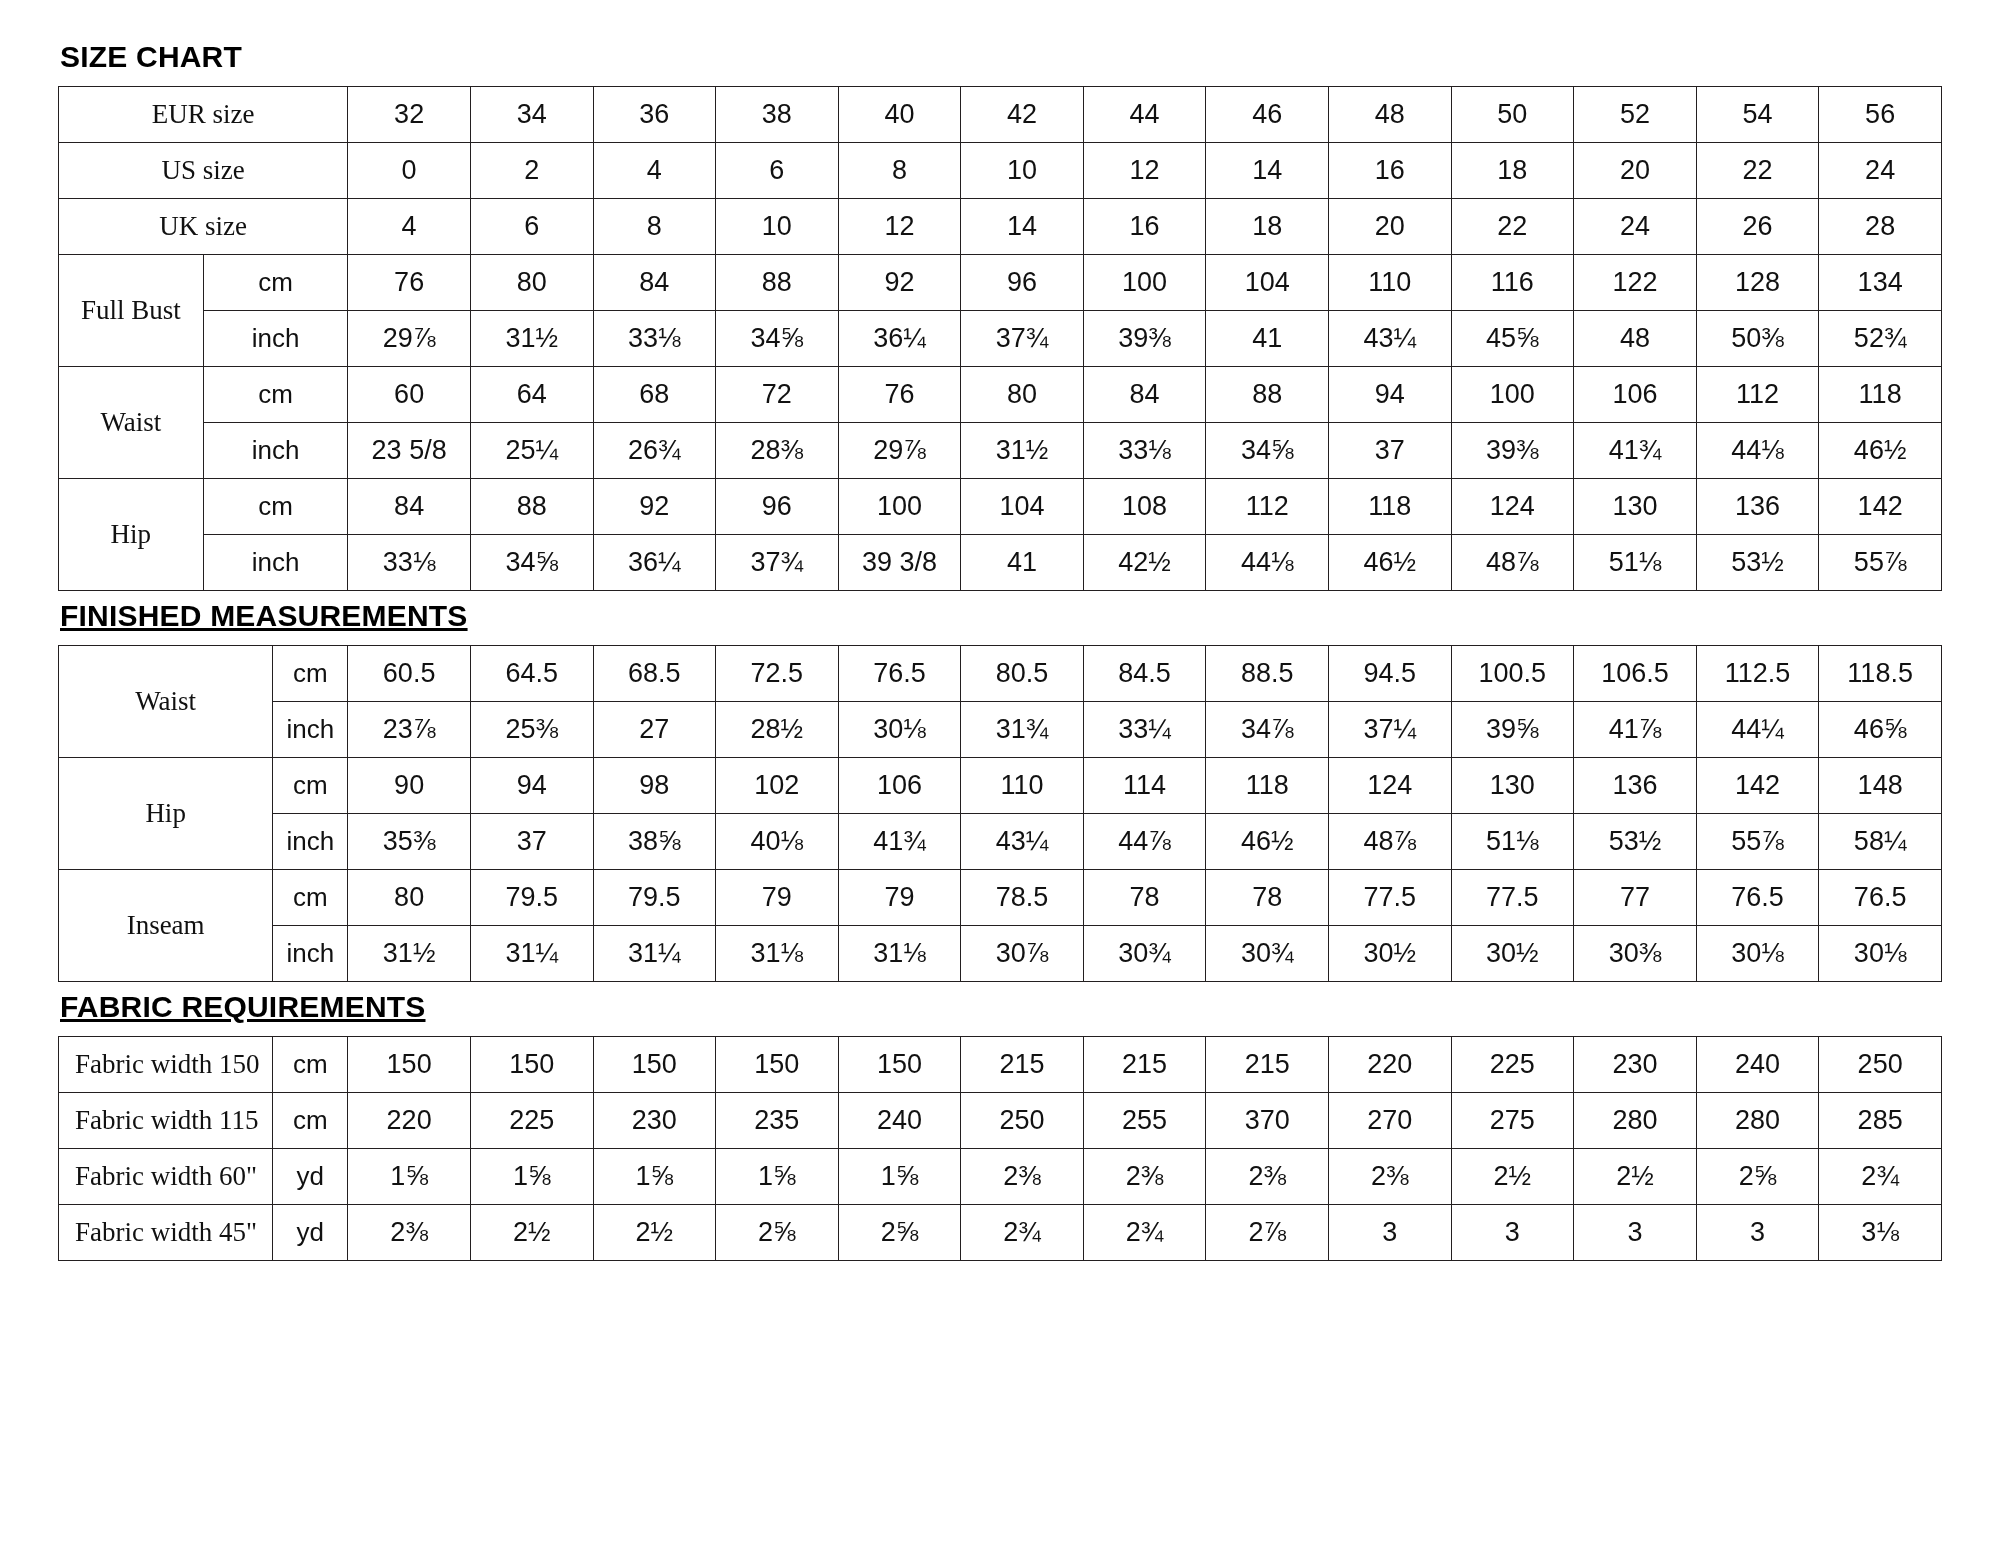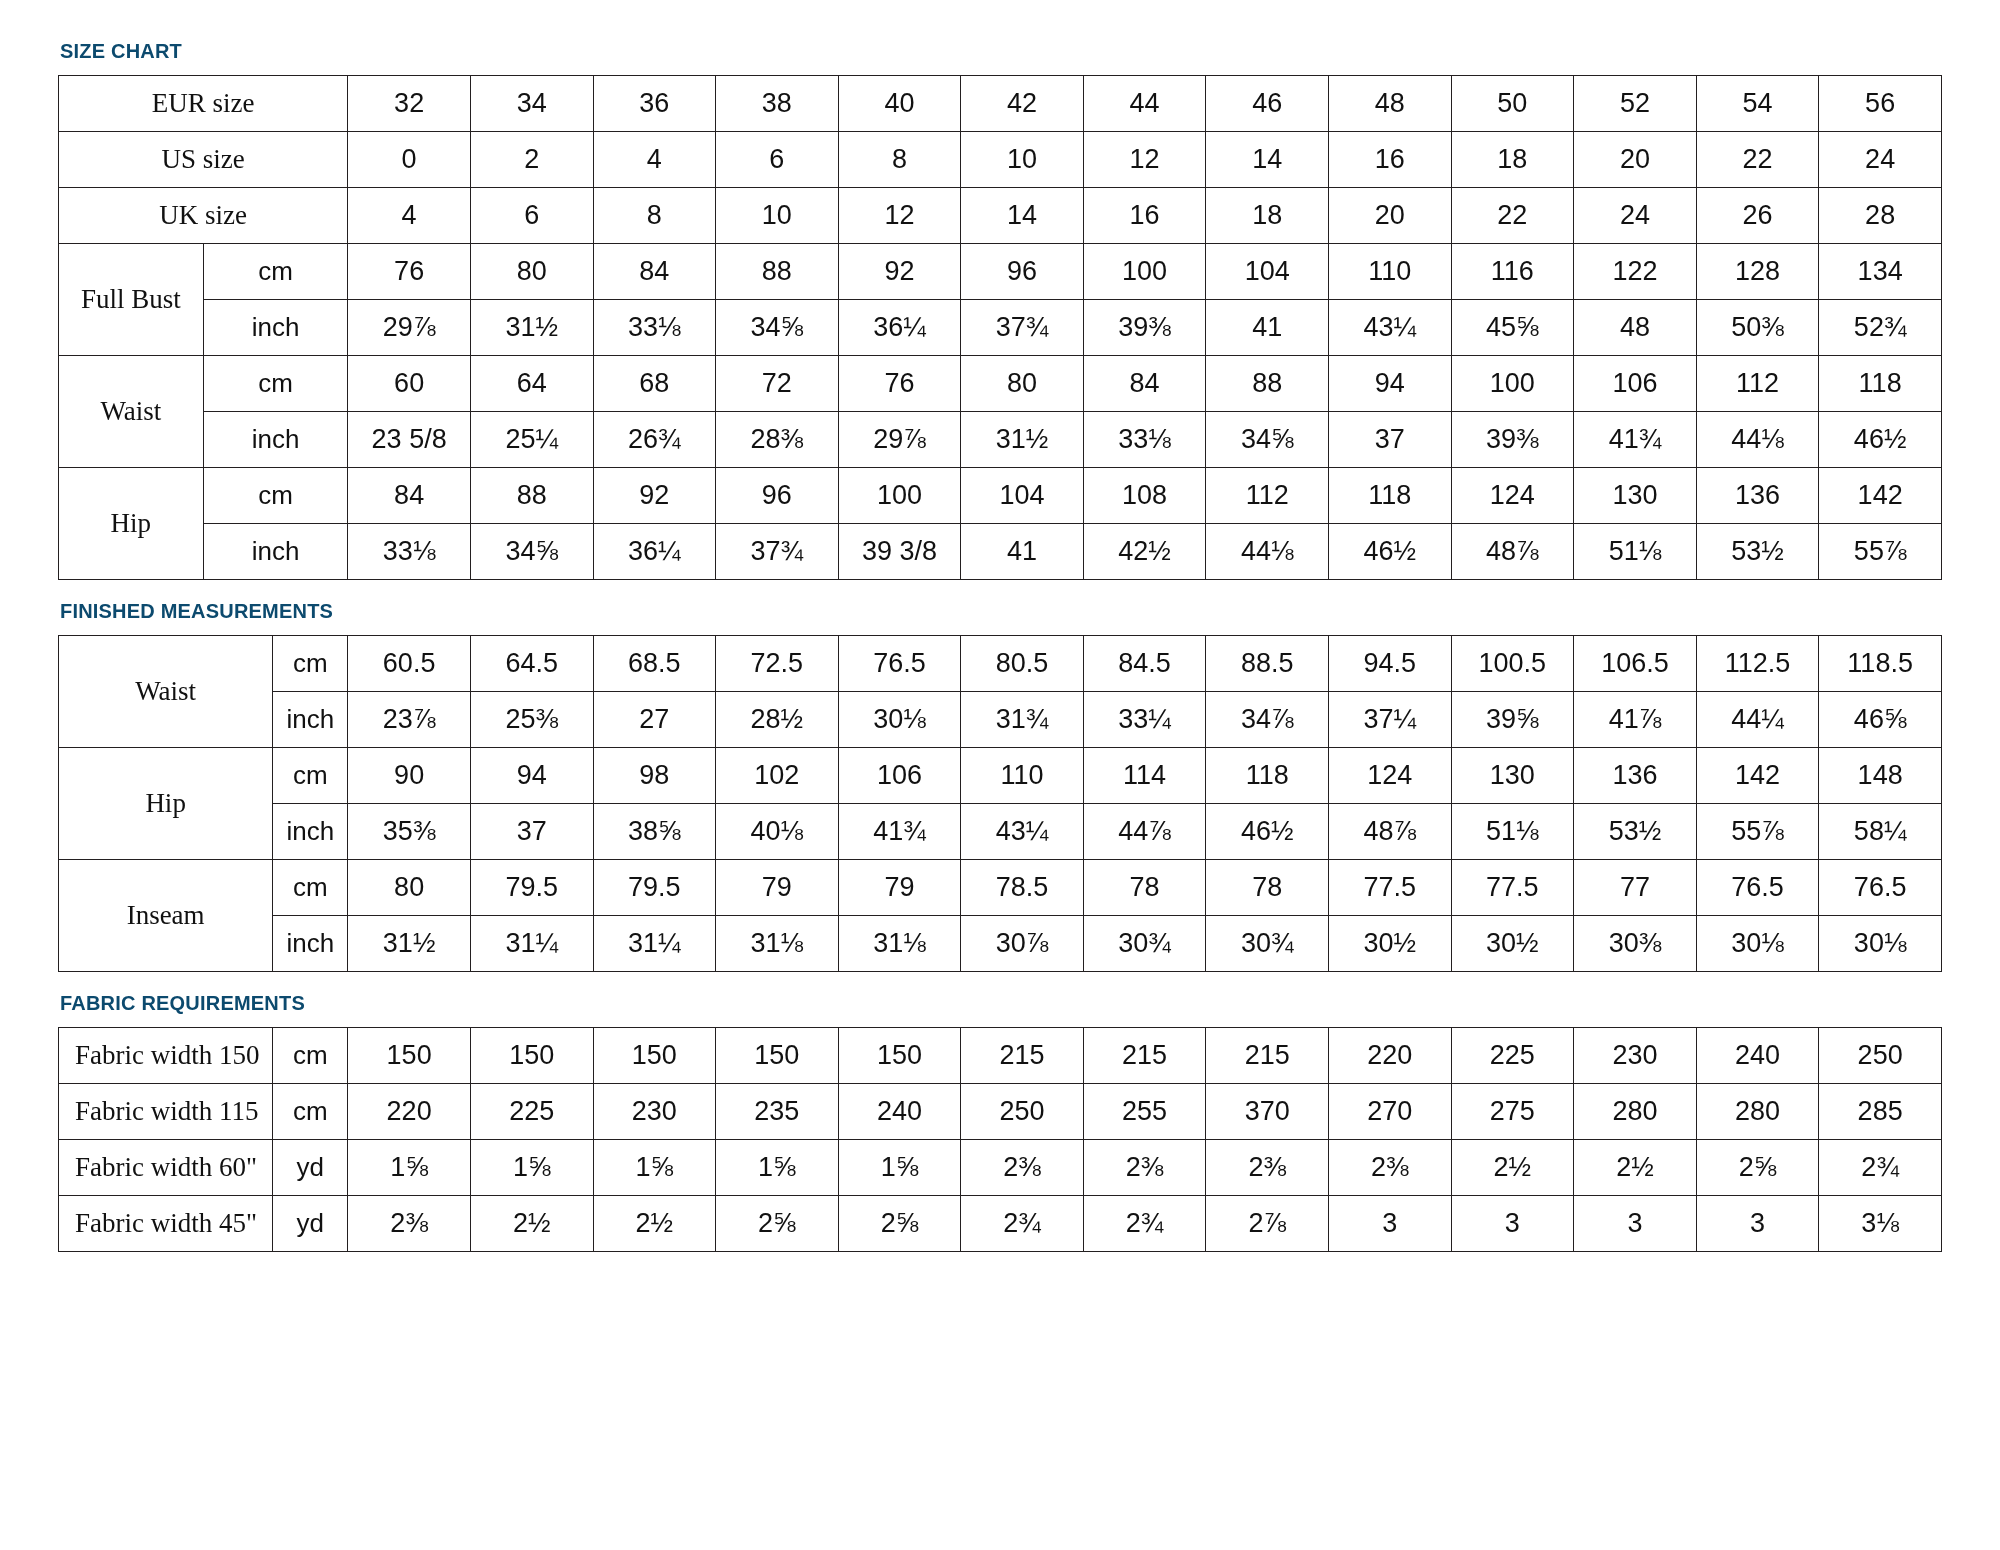--- a/index.html
+++ b/index.html
@@ -12,24 +12,24 @@
     height: 1550px;
     font-family: "Liberation Sans", sans-serif;
     color: #111111;
     -webkit-font-smoothing: antialiased;
   }
   .page {
     padding: 40px 58px 0 58px;
     box-sizing: border-box;
   }
   .section-title {
-    font-size: 20px;
+    font-size: 30px;
     font-weight: bold;
     letter-spacing: 0.2px;
-    color: #0c4a6e;
+    color: #000000;
     margin: 0 0 12px 2px;
   }
   table {
     border-collapse: collapse;
     table-layout: fixed;
     width: 1884px;
   }
   table td {
     border: 1.6px solid #231f20;
     text-align: center;
@@ -51,21 +51,22 @@
     padding-left: 16px;
   }
   .unit {
     width: 68px;
     font-size: 26px;
   }
   .val {
     width: 111px;
   }
   .mid-title {
-    margin-top: 20px;
+    margin-top: 8px;
+    text-decoration: underline;
   }
 </style>
 </head>
 <body>
 
 <div class="page">
 
   <div class="section-title">SIZE CHART</div>
 
   <table>

